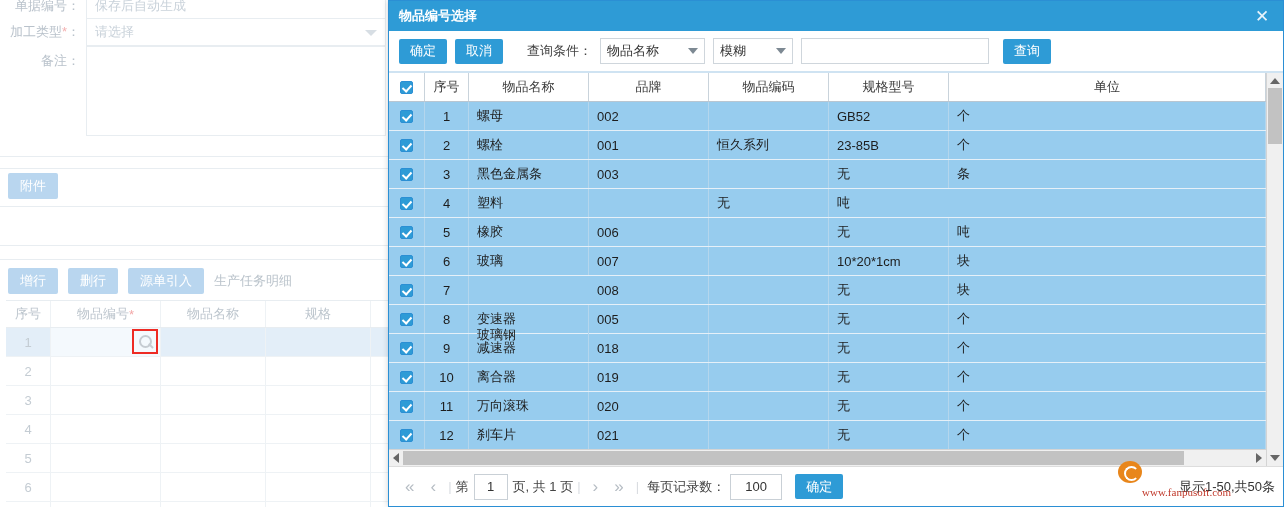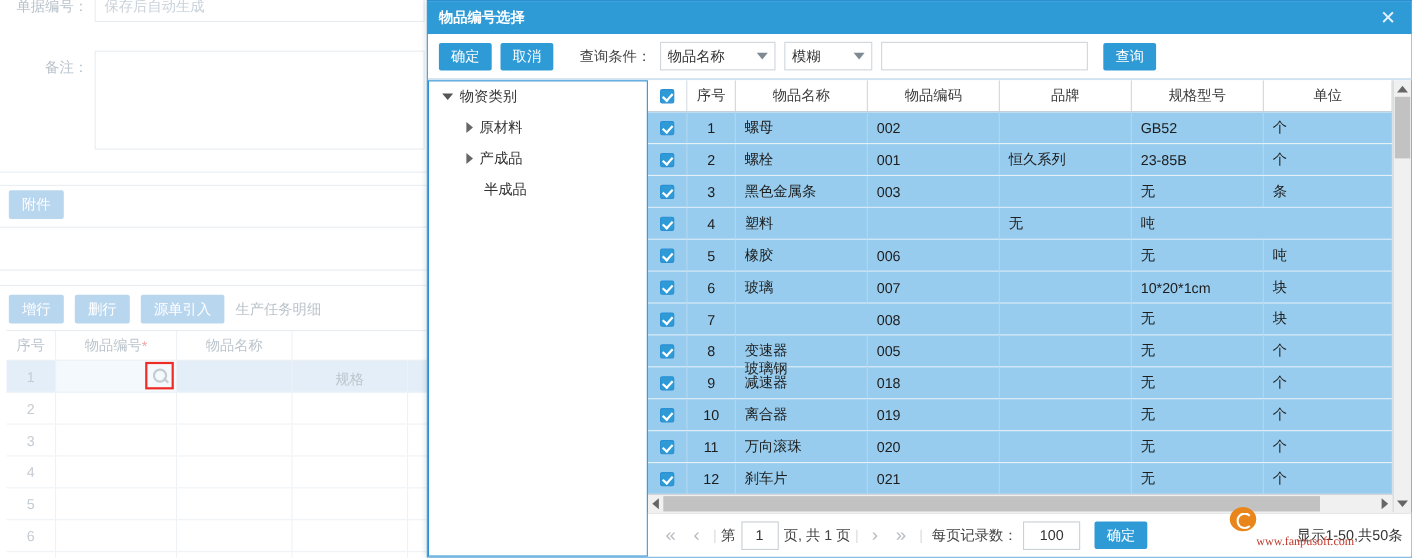--- a/index.html
+++ b/index.html
@@ -220,20 +220,27 @@
 
   <div class="bg-form">
 
     <div class="bgf-row" style="left:0; top:-8px;">
       <div class="bgf-label">单据编号：</div>
       <div class="bgf-field" style="width:300px;">
         <span>保存后自动生成</span>
       </div>
     </div>
 
+    <div class="bgf-row" style="left:0; top:18px;">
+      <div class="bgf-label"><span>加工类型</span><span class="req">*</span><span>：</span></div>
+      <div class="bgf-field" style="width:300px;">
+        <span>请选择</span>
+        <span class="bgf-caret"></span>
+      </div>
+    </div>
 
     <div class="bgf-row" style="left:0; top:46px; align-items:flex-start;">
       <div class="bgf-label" style="padding-top:6px;">备注：</div>
       <div class="bgf-textarea"></div>
     </div>
 
     <div class="bg-hr" style="top:156px; width:392px;"></div>
     <div class="bg-hr" style="top:168px; width:392px;"></div>
 
     <div class="bgf-row" style="left:8px; top:173px;">
@@ -251,21 +258,21 @@
     </div>
 
     <div class="bg-grid">
       <div class="bg-grid-head">
         <div style="width:45px;">序号</div>
         <div style="width:110px;">
             <span>物品编号</span>
             <span style="color:#f3a8a8;">*</span>
           </div>
         <div style="width:105px;">物品名称</div>
-        <div style="width:105px;margin-top:31px;">规格</div>
+        <div style="width:105px;">规格</div>
         <div style="width:30px;"></div>
       </div>
       <div id="bg-grid-rows">
           <div class="bg-grid-row sel">
             <div class="c-idx" style="width:45px;">1</div>
             <div class="c-code" style="width:110px;">
               <span class="mag-wrap">
                 <span class="mag-box">
                   <span class="mag-icon"></span>
                 </span>
@@ -339,52 +346,32 @@
       <div class="select" style="width:80px;">
         <span class="sv">模糊</span>
         <span class="sc"></span>
       </div>
       <input class="txtinput" style="width: 188px;" value="">
       <div class="btn-primary" style="margin-left:6px;">查询</div>
     </div>
 
     <div class="body-area">
 
-      <div class="tree-panel">
-        <div id="tree-nodes">
-            <div class="tree-node" style="padding-left: 12px;">
-              <span class="tw-arrow down"></span>
-              <span>物资类别</span>
-            </div>
-            <div class="tree-node" style="padding-left: 34px;">
-              <span class="tw-arrow right"></span>
-              <span>原材料</span>
-            </div>
-            <div class="tree-node" style="padding-left: 34px;">
-              <span class="tw-arrow right"></span>
-              <span>产成品</span>
-            </div>
-            <div class="tree-node" style="padding-left: 34px;">
-              <span class="tw-arrow none"></span>
-              <span>半成品</span>
-            </div>
-          </div>
-      </div>
 
       <div class="grid-panel">
         <div class="grid-scroll">
           <div class="grid-main">
             <div class="ghead">
               <div class="ck" style="width:36px;">
                 <span class="cb"></span>
               </div>
               <div class="idx" style="width:44px;">序号</div>
               <div style="width:120px; justify-content:center;">物品名称</div>
+              <div style="width:120px; justify-content:center;">品牌</div>
               <div style="width:120px; justify-content:center;">物品编码</div>
-              <div style="width:120px; justify-content:center;">品牌</div>
               <div style="width:120px; justify-content:center;">规格型号</div>
               <div style="flex:1 1 auto; justify-content:center;">单位</div>
             </div>
             <div class="grows" id="grid-rows">
                 <div class="grow">
                   <div class="ck" style="width:36px;">
                     <span class="cb"></span>
                   </div>
                   <div class="idx" style="width:44px;">1</div>
                   <div style="width:120px;">螺母</div>

